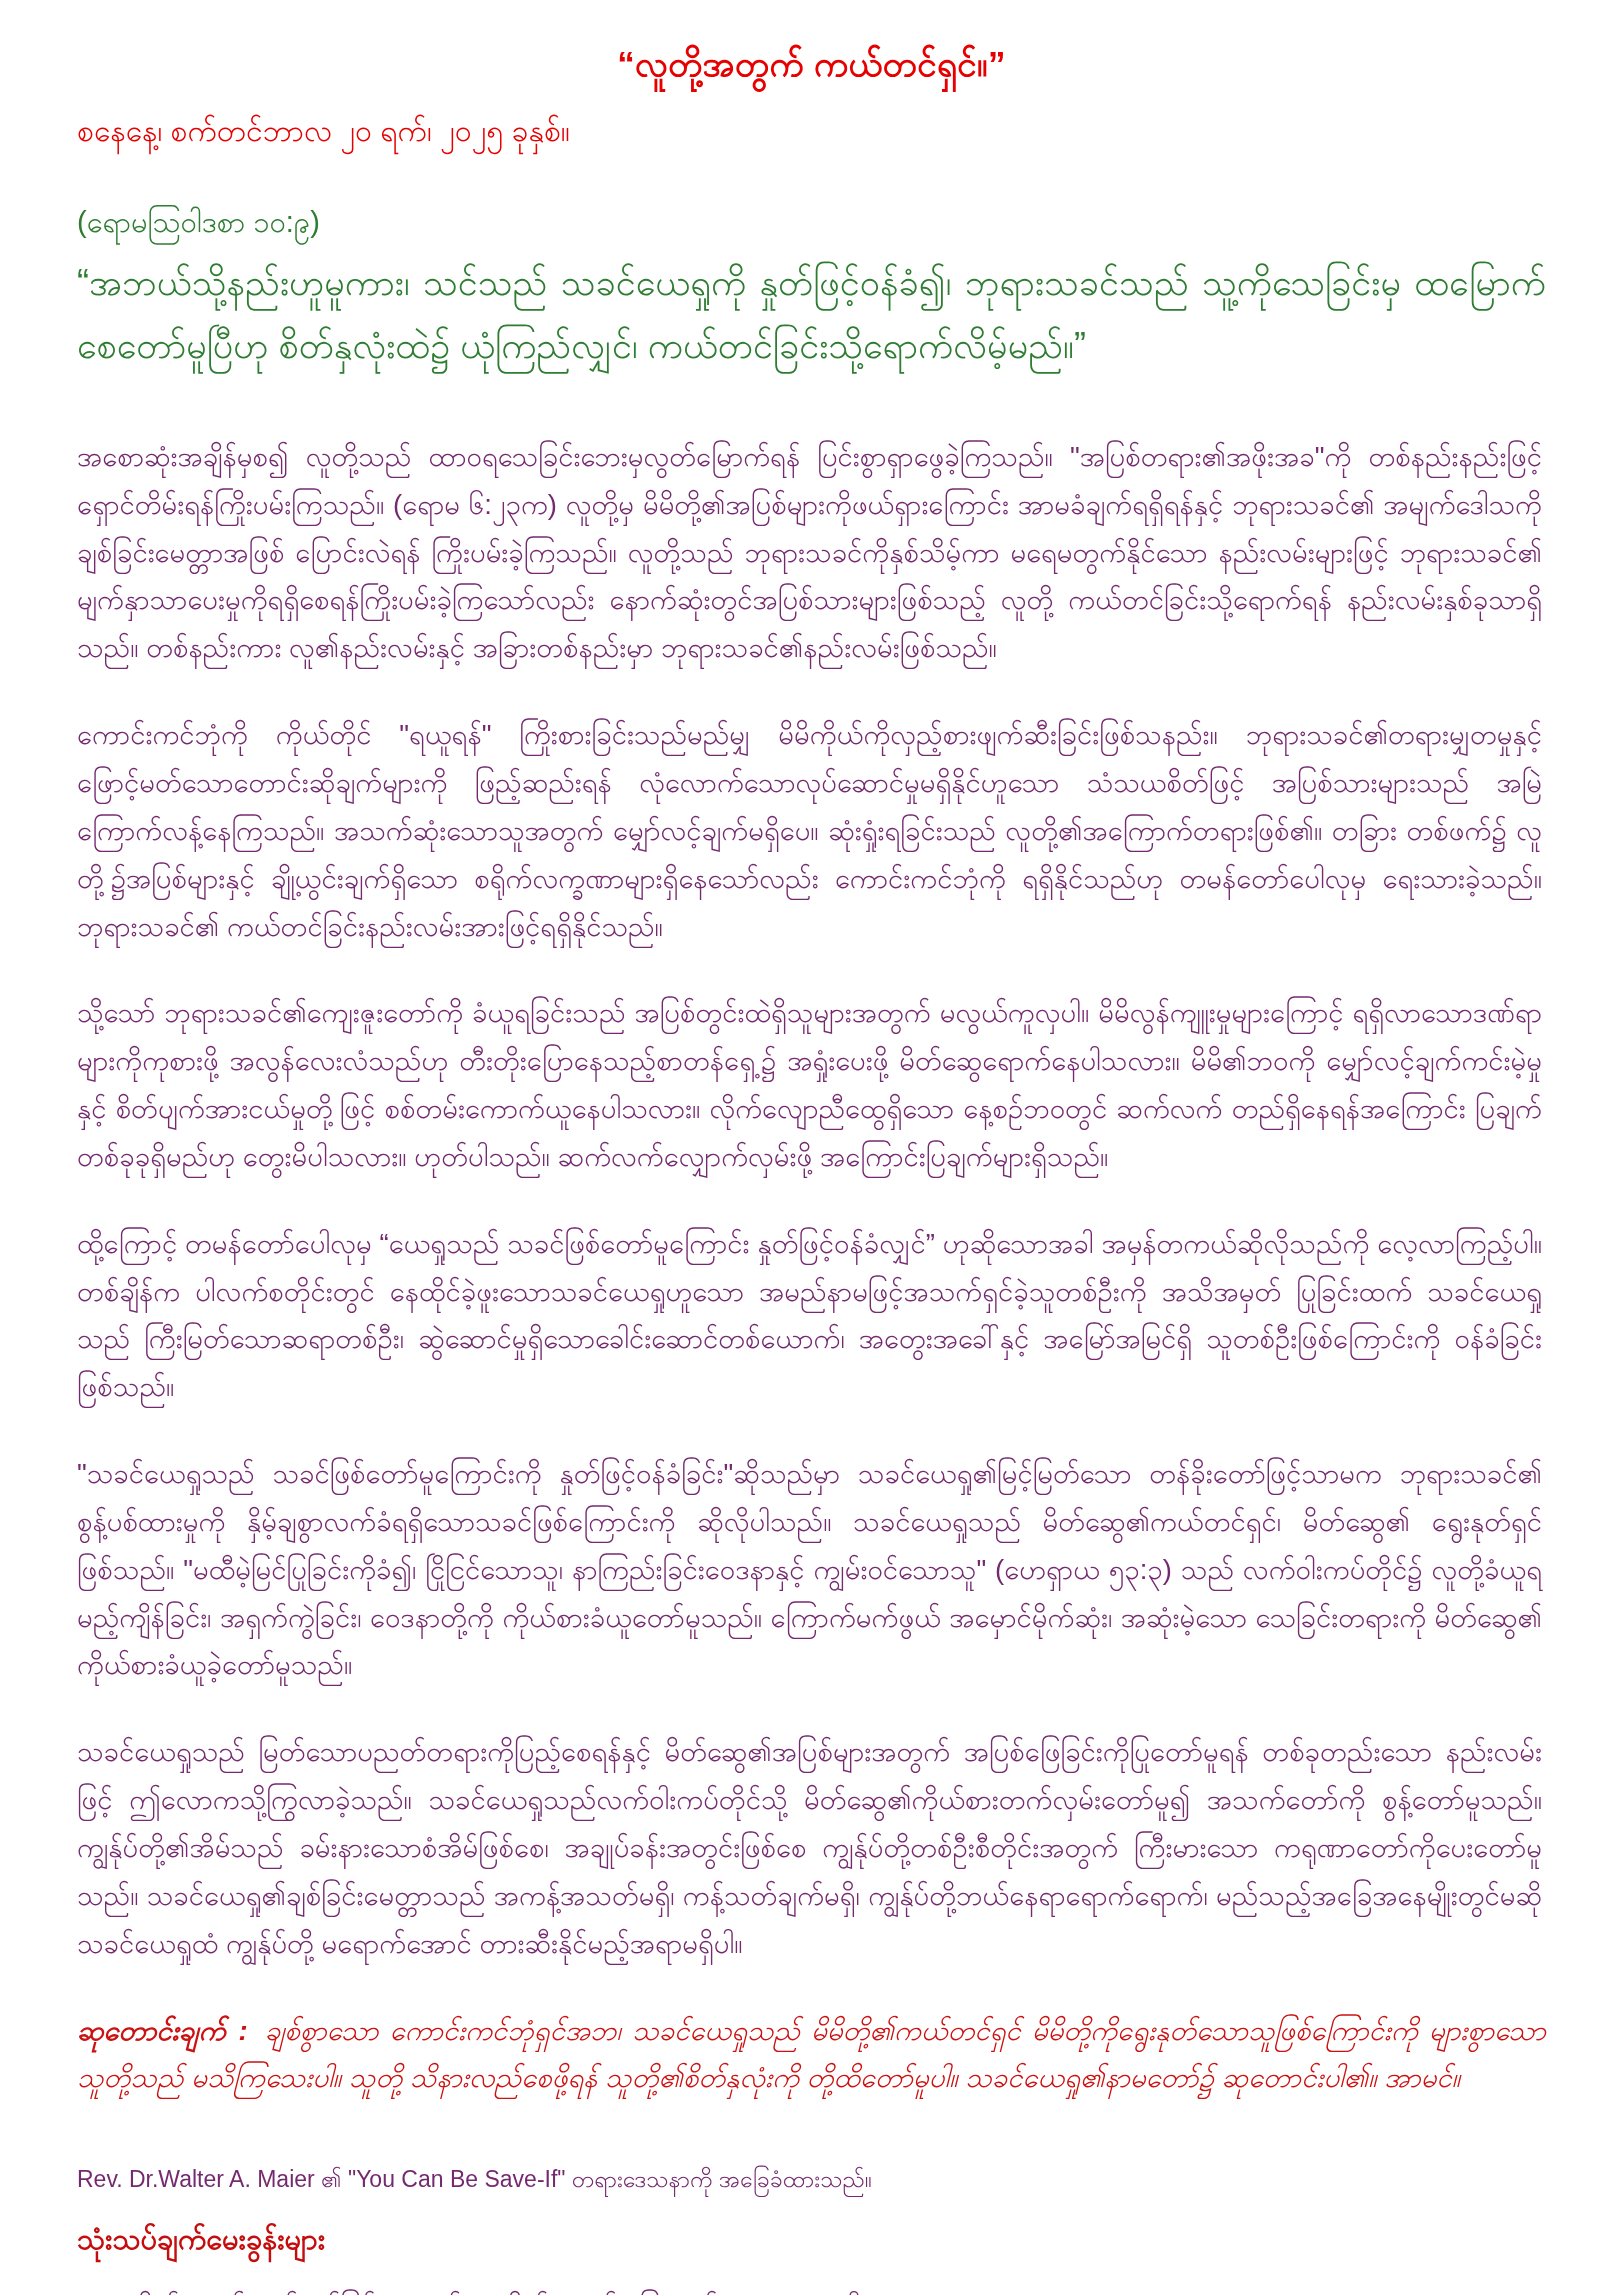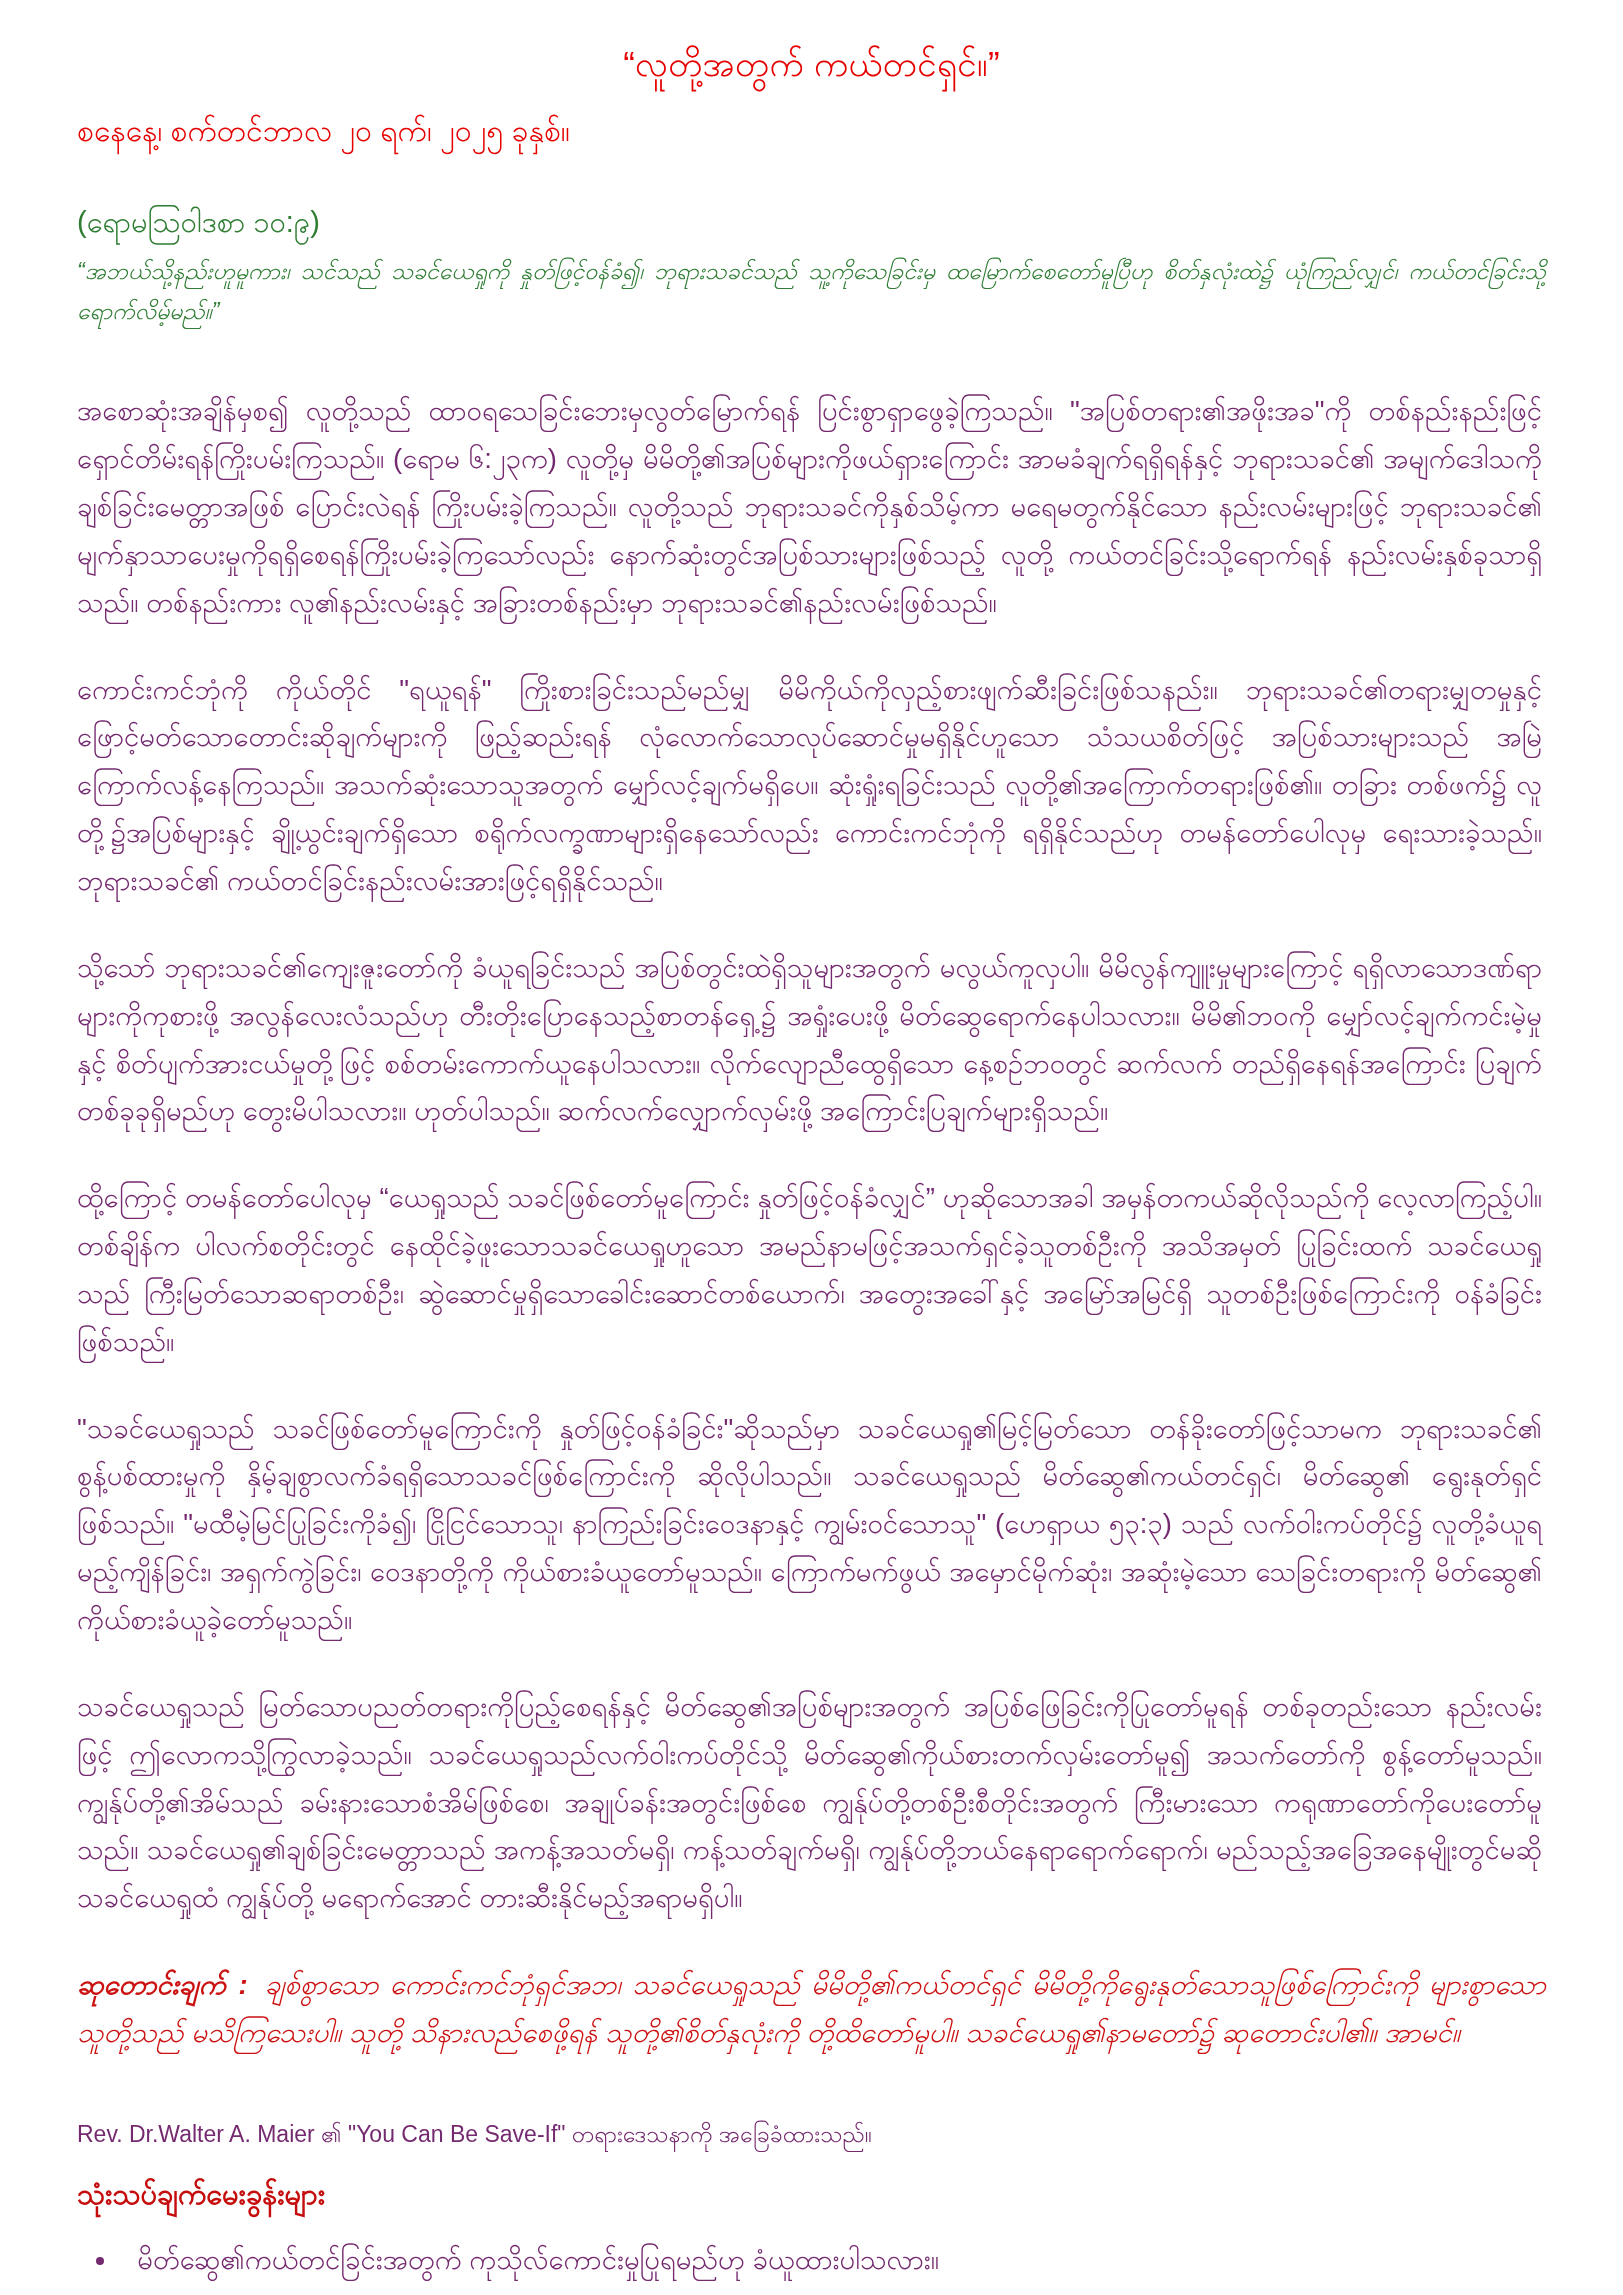--- a/index.html
+++ b/index.html
@@ -7,41 +7,40 @@
     width: 1623px;
     min-height: 2295px;
     box-sizing: border-box;
     padding: 33px 77px 52px 77px;
     background: #ffffff;
     font-family: "Liberation Sans", "DejaVu Sans", sans-serif;
   }
   .title {
     color: var(--title-red, #e60000);
     font-size: 35px;
-    font-weight: normal;
+    font-weight: bold;
     text-align: center;
     margin: 7.9px 0 18.3px 0;
     letter-spacing: 0.3px;
   }
   .date-line {
     color: var(--title-red, #e60000);
     font-size: 30px;
     text-align: left;
     margin: 0 0 43px 0;
   }
   .scripture-ref {
     color: var(--green, #2e7d32);
     font-size: 29px;
     line-height: 1.65;
     margin: 0 0 3.9px 0;
   }
   .scripture-quote {
     color: var(--green, #2e7d32);
-    font-style: italic;
-    font-size: 23px;
+    font-size: 36px;
     line-height: 1.75;
     text-align: justify;
     margin: 0 0 56px 0;
   }
   .body-para {
     color: var(--purple, #752a70);
     font-size: 27.5px;
     line-height: 1.74;
     text-align: justify;
     margin: 0 4px 39px 0;

